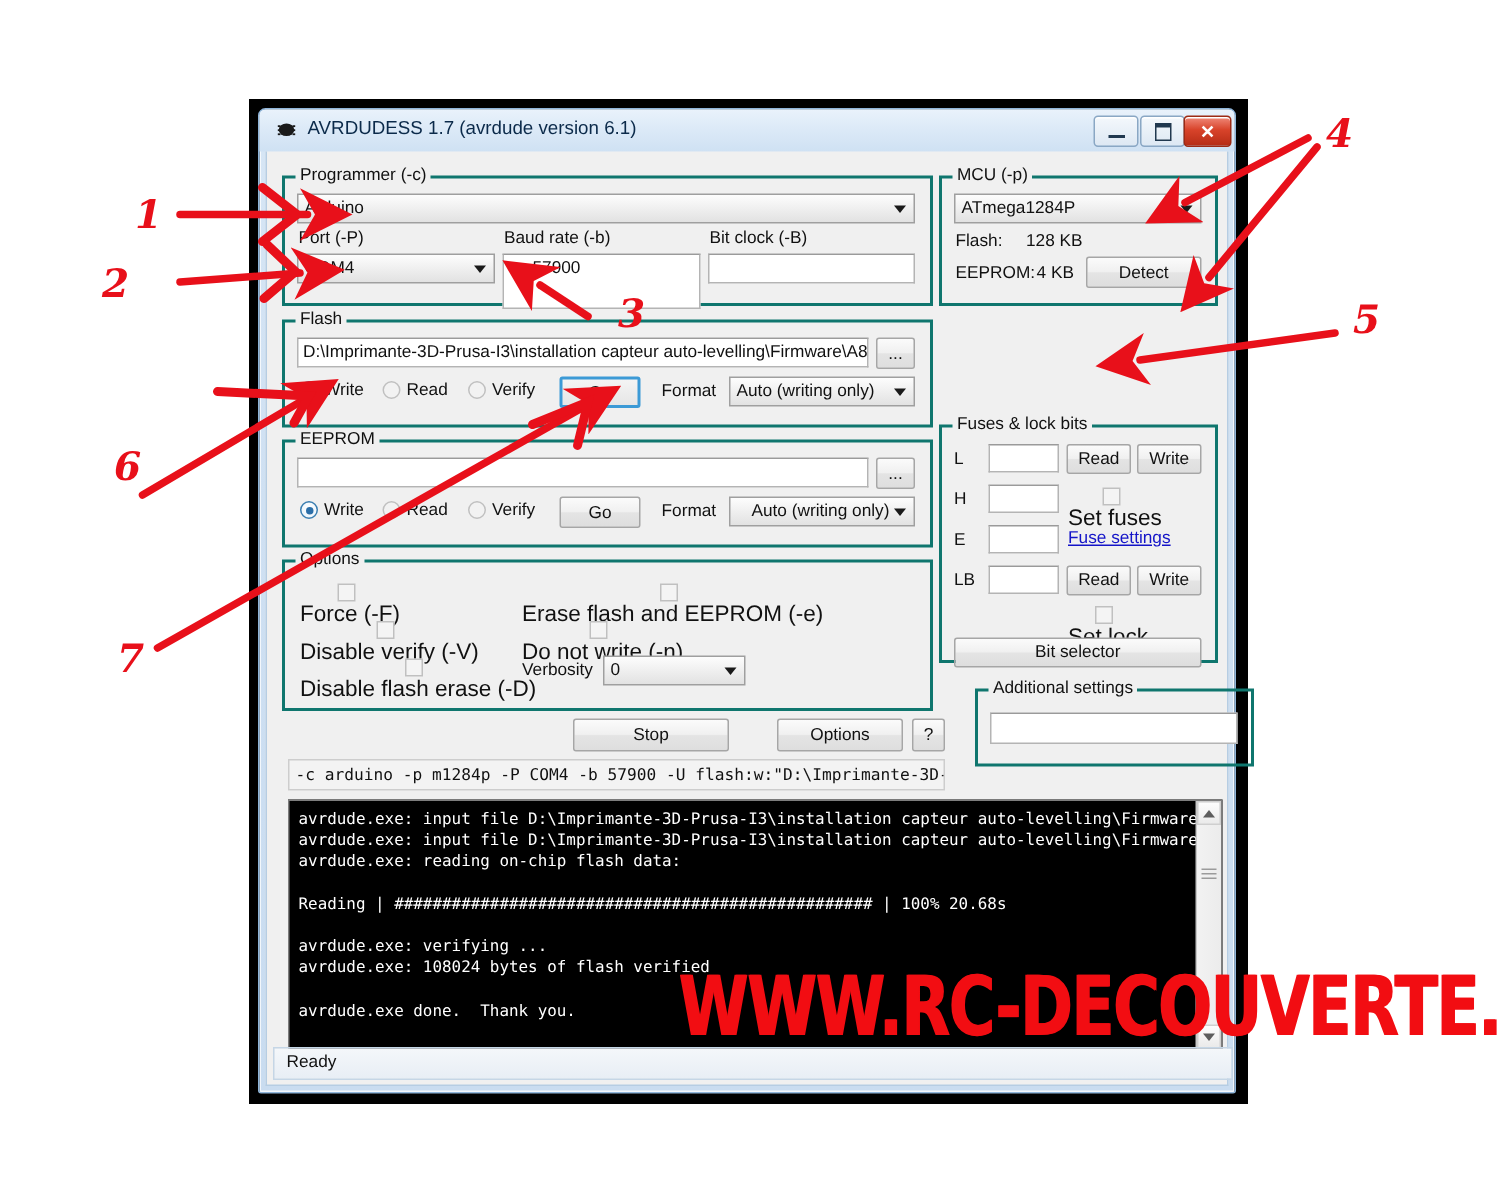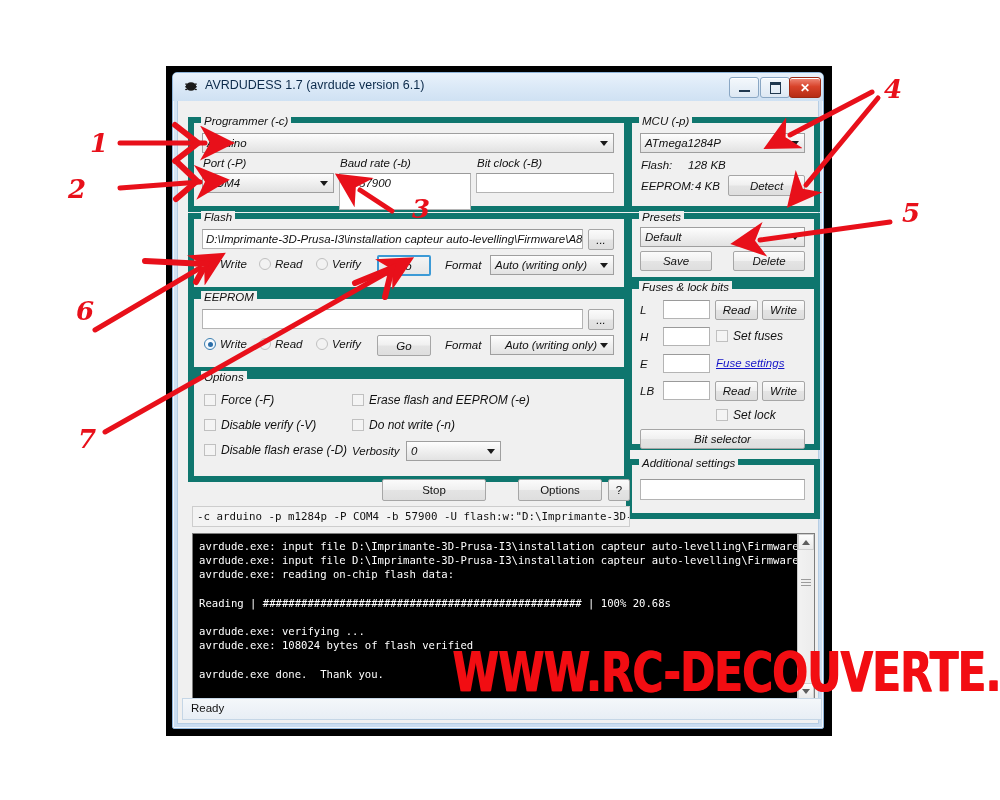--- a/index.html
+++ b/index.html
@@ -51,21 +51,21 @@
   .min-bar{width:11px;height:2px;background:#20384f;margin-top:6px;}
   .max-box{width:9px;height:8px;border:1.5px solid #20384f;border-top-width:3px;}
 
   
   #client{
     position:absolute;left:4px;top:28px;width:640px;height:622px;
     background:#f0f0f0;border:1px solid #b6cde3;border-top:none;
   }
 
   
-  .grp{position:absolute;border:6px solid #0f766e;background:transparent;font-style:italic;}
+  .grp{position:absolute;border:2px solid #0f766e;background:transparent;}
   .grp > .grp-title{
     position:absolute;top:-8px;left:7px;background:#f0f0f0;padding:0 3px;
     font-size:11.5px;color:#111;white-space:nowrap;
   }
   .lbl{position:absolute;font-size:11.5px;color:#111;white-space:nowrap;}
 
   .tbox{
     position:absolute;background:#ffffff;border:1px solid #b4b4b4;
     border-top-color:#9a9a9a;
     font-size:11.5px;color:#111;box-sizing:border-box;
@@ -97,21 +97,21 @@
     border:1px solid #9a9a9a;margin-right:4px;position:relative;
     box-sizing:border-box;
   }
   .radio.on .rdot{border-color:#3c7fb1;background:radial-gradient(circle at 50% 40%,#fff,#e7f2fb);}
   .radio.on .rdot:after{
     content:"";position:absolute;left:2.5px;top:2.5px;width:5px;height:5px;
     border-radius:50%;background:#2b6ea8;
   }
   .radio.off{color:#111;}
   .radio.off .rdot{background:#f2f2f2;border-color:#c0c0c0;}
-  .cbx{position:absolute;display:flex;align-items:center;font-size:12px;color:#111;}
+  .cbx{position:absolute;display:flex;align-items:center;font-size:15px;color:#111;flex-direction:column;}
   .cbox{
     width:12px;height:12px;background:#f4f4f4;border:1px solid #c0c0c0;
     margin-right:5px;box-sizing:border-box;
   }
   .link{position:absolute;font-size:11.5px;color:#1414c8;text-decoration:underline;}
 
   
   #console{
     position:absolute;background:#000000;border:1px solid #7d7d7d;
     overflow:hidden;
@@ -331,34 +331,20 @@
           <span>Do not write (-n)</span>
         </div>
 
         <span class="lbl" style="left:158px;top:66px;">Verbosity</span>
         <div class="combo" style="left:212px;top:62px;width:95px;height:20px;">
           <span>0</span>
           <span class="arw"></span>
         </div>
       </div>
 
-      <div class="grp" style="left:448px;top:112px;width:182px;height:58px;">
-        <span class="grp-title">Presets</span>
-
-        <div class="combo" style="left:8px;top:8px;width:165px;height:20px;">
-          <span>Default</span>
-          <span class="arw"></span>
-        </div>
-        <div class="btn" style="left:8px;top:32px;width:72px;height:20px;">
-          <span>Save</span>
-        </div>
-        <div class="btn" style="left:101px;top:32px;width:72px;height:20px;">
-          <span>Delete</span>
-        </div>
-      </div>
 
       <div class="grp" style="left:448px;top:182px;width:182px;height:155px;">
         <span class="grp-title">Fuses &amp; lock bits</span>
 
         <span class="lbl" style="left:8px;top:15px;">L</span>
         <div class="tbox" style="left:31px;top:11px;width:47px;height:19px;"></div>
         <div class="btn" style="left:83px;top:11px;width:43px;height:20px;">
           <span>Read</span>
         </div>
         <div class="btn" style="left:130px;top:11px;width:43px;height:20px;">
@@ -388,21 +374,21 @@
         <div class="cbx" style="left:84px;top:119px;">
           <span class="cbox"></span>
           <span>Set lock</span>
         </div>
 
         <div class="btn" style="left:8px;top:140px;width:165px;height:20px;">
           <span>Bit selector</span>
         </div>
       </div>
 
-      <div class="grp" style="left:448px;top:358px;width:182px;height:48px;">
+      <div class="grp" style="left:472px;top:358px;width:182px;height:48px;">
         <span class="grp-title">Additional settings</span>
         <div class="tbox" style="left:8px;top:14px;width:165px;height:21px;"></div>
       </div>
 
       <div class="btn" style="left:204px;top:378px;width:104px;height:22px;">
         <span>Stop</span>
       </div>
       <div class="btn" style="left:340px;top:378px;width:84px;height:22px;">
         <span>Options</span>
       </div>

